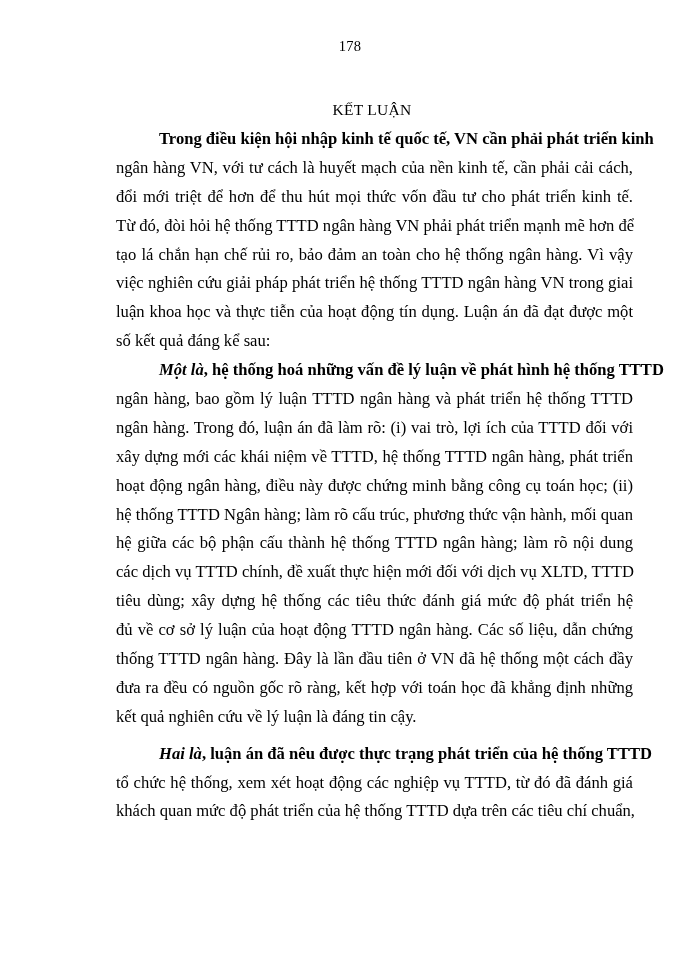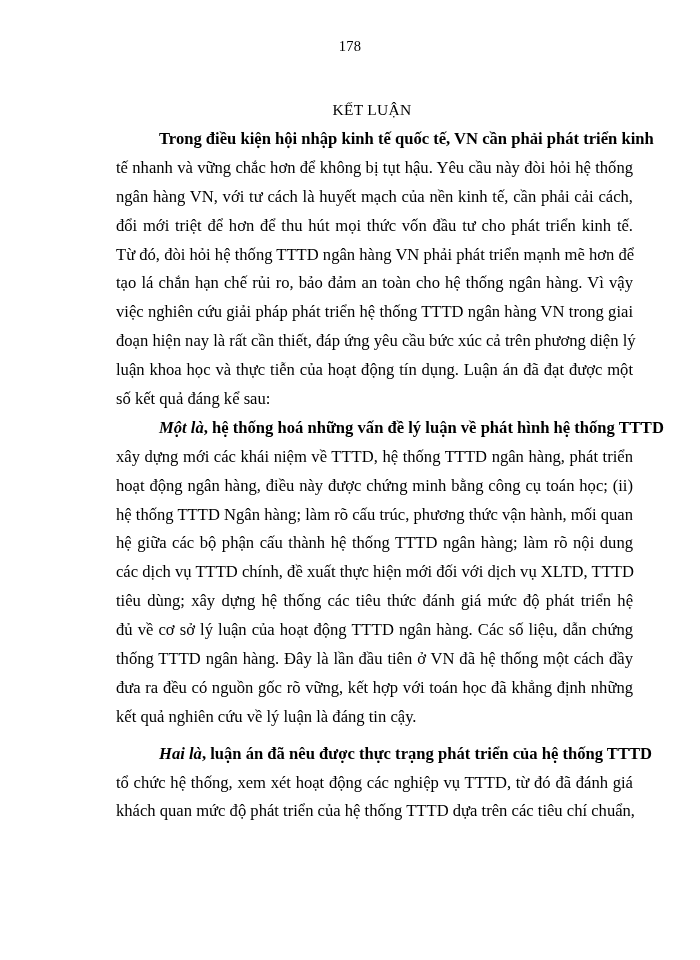--- a/index.html
+++ b/index.html
@@ -76,42 +76,42 @@
 <div class="page">
 
   <div class="page-number">178</div>
 
   <div class="title">KẾT LUẬN</div>
 
   <div class="body-text">
 
     <div>
       <span class="line indent">Trong điều kiện hội nhập kinh tế quốc tế,  VN cần phải phát triển kinh</span>
-      <span class="line">tế nhanh và vững chắc hơn để không bị tụt hậu. Yêu cầu này đòi hỏi hệ thống</span>
       <span class="line">ngân hàng VN, với tư cách là huyết mạch của nền kinh tế, cần phải cải cách,</span>
       <span class="line">đổi mới triệt để hơn để thu hút mọi thức vốn đầu tư cho phát triển kinh tế.</span>
       <span class="line">Từ đó, đòi hỏi hệ thống TTTD ngân hàng VN phải phát triển mạnh mẽ hơn để</span>
       <span class="line">tạo lá chắn  hạn chế rủi ro, bảo đảm an toàn cho hệ thống ngân hàng. Vì vậy</span>
       <span class="line">việc nghiên cứu giải pháp phát triển hệ thống TTTD ngân hàng VN trong giai</span>
-      <span class="line">đoạn hiện nay là rất cần thiết,  đáp ứng yêu cầu bức xúc cả trên phương diện lý</span>
       <span class="line">luận khoa học và thực tiễn của hoạt động tín dụng. Luận án đã đạt được một</span>
       <span class="line last">số kết quả đáng kể sau:</span>
     </div>
 
     <div>
       <div class="line indent"><em>Một là</em><span>, hệ thống hoá những vấn đề lý luận về phát hình hệ thống TTTD</span></div>
+      <span class="line">ngân hàng, bao gồm lý luận  TTTD ngân hàng và phát triển hệ thống TTTD</span>
+      <span class="line">ngân hàng. Trong đó, luận án đã làm rõ: (i)  vai trò, lợi ích của TTTD đối với</span>
       <span class="line">xây dựng mới các khái niệm về TTTD, hệ thống TTTD ngân hàng, phát triển</span>
       <span class="line">hoạt động ngân hàng, điều này được chứng minh bằng công cụ toán học; (ii)</span>
       <span class="line">hệ thống TTTD Ngân hàng; làm rõ cấu trúc, phương thức vận hành, mối quan</span>
       <span class="line">hệ giữa các bộ phận cấu thành hệ thống TTTD ngân hàng; làm rõ nội dung</span>
       <span class="line">các dịch vụ TTTD chính, đề xuất thực hiện mới đối với dịch vụ XLTD, TTTD</span>
       <span class="line">tiêu dùng; xây dựng hệ thống các tiêu thức đánh giá mức độ phát triển hệ</span>
       <span class="line">đủ về cơ sở lý luận của hoạt động TTTD ngân hàng. Các số liệu,  dẫn chứng</span>
       <span class="line">thống TTTD ngân hàng. Đây là lần đầu tiên ở VN đã hệ thống một cách đầy</span>
-      <span class="line">đưa ra đều có nguồn gốc rõ vững, kết hợp với toán học đã khẳng định những</span>
+      <span class="line">đưa ra đều có nguồn gốc rõ ràng, kết hợp với toán học đã khẳng định những</span>
       <span class="line last">kết quả nghiên cứu về lý luận là đáng tin cậy.</span>
     </div>
 
     <div class="para-gap"></div>
 
     <div>
       <div class="line indent"><em>Hai là</em><span>, luận án đã nêu được thực trạng phát triển của hệ thống TTTD</span></div>
       <span class="line">tổ chức hệ thống, xem xét hoạt động các nghiệp vụ TTTD, từ đó đã đánh giá</span>
       <span class="line">khách quan mức độ phát triển của hệ thống TTTD dựa trên các tiêu chí chuẩn,</span>
     </div>

